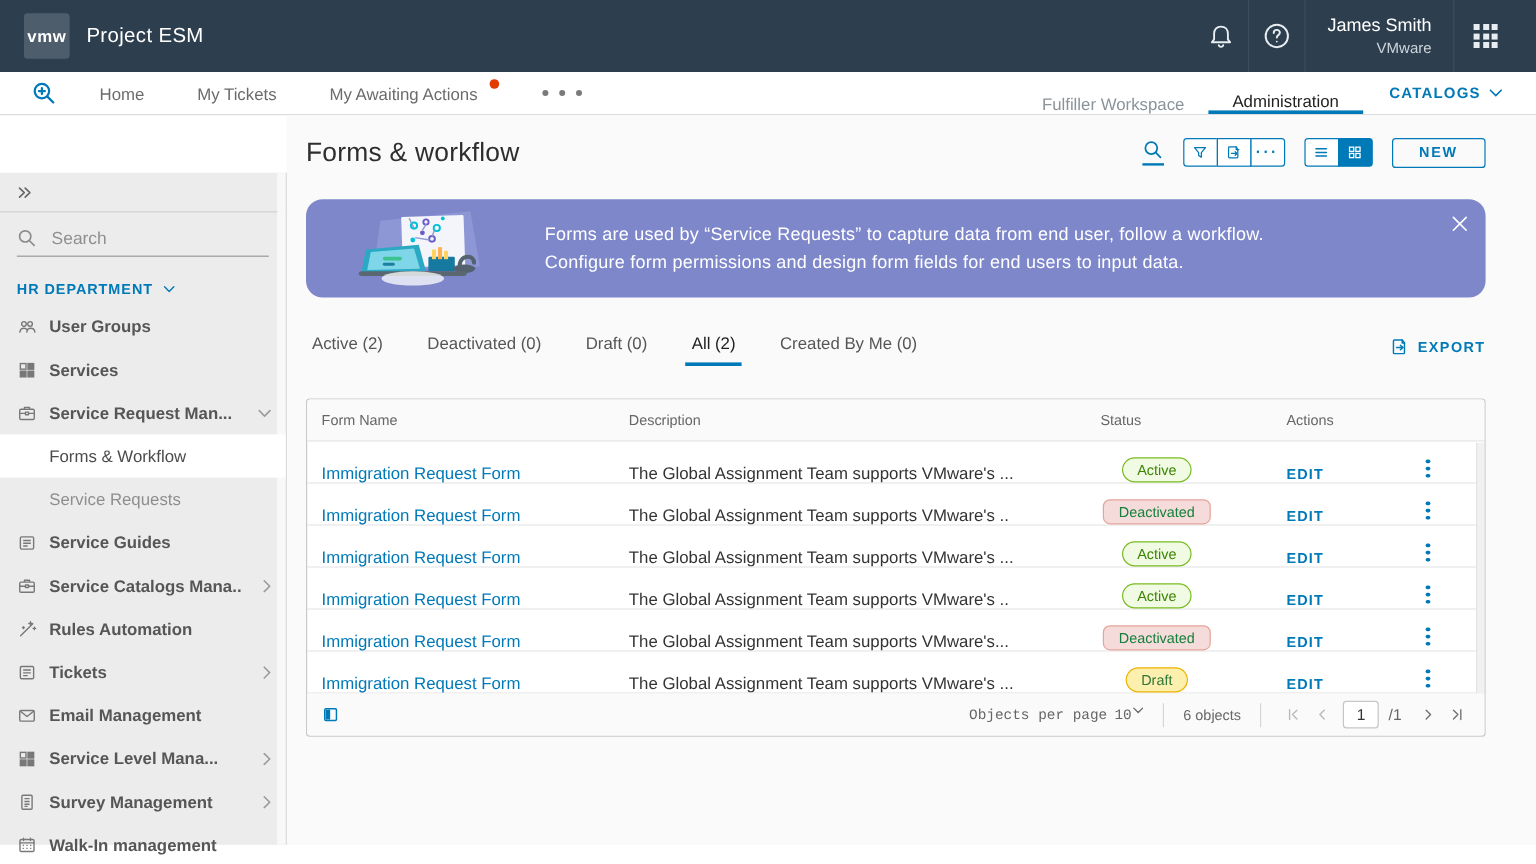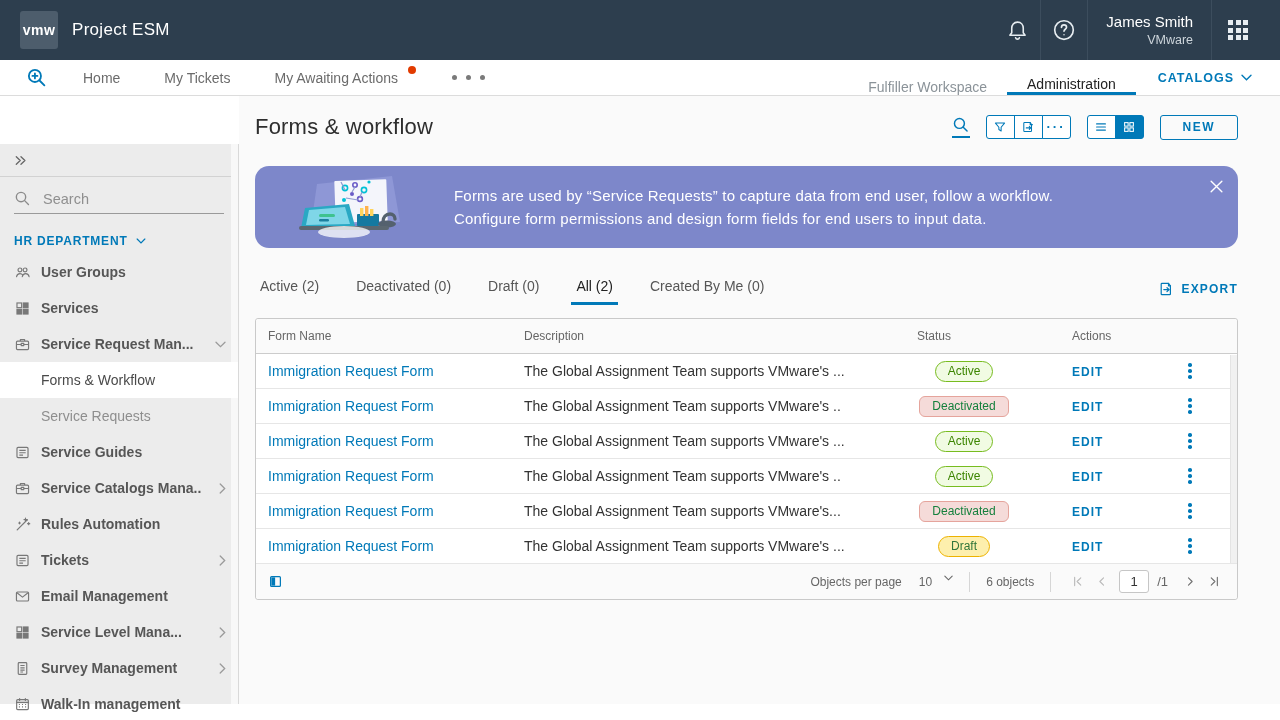--- a/index.html
+++ b/index.html
@@ -73,24 +73,24 @@
   .banner-text { margin-left:42px; color:#fff; font-size:15px; line-height:1.55; letter-spacing:.2px; }
   .banner-close { position:absolute; top:11px; right:13px; width:18px; height:18px; color:#fff; cursor:pointer; display:flex; align-items:center; justify-content:center; }
 
   
   .tabs-row { margin-top:30px; display:flex; align-items:flex-end; }
   .tab { font-size:14px; color:#565656; padding:0 5px 8px 5px; margin-right:27px; cursor:pointer; border-bottom:3px solid transparent; }
   .tab.active { color:#222; border-bottom-color:#0079b8; }
   .export-btn { margin-left:auto; display:flex; align-items:center; gap:7px; color:#0079b8; font-size:12px; font-weight:bold; letter-spacing:1.2px; cursor:pointer; padding-bottom:8px; }
 
   
-  .card { margin-top:13px; background:#fff; border:1px solid #c9c9c9; border-radius:3px; position:relative; }
+  .card { margin-top:27px; background:#fff; border:1px solid #c9c9c9; border-radius:3px; position:relative; }
   .trow { display:flex; align-items:center; height:35px; padding-left:12px; }
   .thead { background:#fafafa; border-bottom:1px solid #ccc; border-radius:3px 3px 0 0; color:#666; font-size:12px; }
-  .tbody-row { border-bottom:1px solid #e6e6e6; font-size:14px; }
+  .tbody-row { border-bottom:1px solid #e6e6e6; font-size:14px;align-items:flex-end; }
   .tbody-row:last-of-type { border-bottom:1px solid #ccc; }
   .col-name { width:256px; flex:0 0 auto; }
   .col-desc { width:393px; flex:0 0 auto; white-space:nowrap; overflow:hidden; }
   .col-status { width:155px; flex:0 0 auto; display:flex; }
   .badge-wrap { width:94px; display:flex; justify-content:center; }
   .col-actions { width:110px; flex:0 0 auto; }
   .col-menu { flex:1; display:flex; }
   .link { color:#0079b8; cursor:pointer; }
   .desc-text { color:#333; }
   .edit-link { color:#0079b8; font-size:12px; font-weight:bold; letter-spacing:1px; cursor:pointer; }
@@ -99,21 +99,21 @@
   .badge { font-size:12px; padding:2.5px 12px; border-radius:11px; border:1px solid transparent; white-space:nowrap; }
   .badge[data-status="Active"] { background:#f1fbe3; border-color:#77bc1f; color:#3c8500; }
   .badge[data-status="Deactivated"] { background:#f5dbd9; border-color:#e5a49c; color:#15803d;border-radius:6px; }
   .badge[data-status="Draft"] { background:#fdefad; border-color:#edb200; color:#31763a; }
   .table-scrollbar { position:absolute; top:36px; bottom:36px; right:0; width:7px; background:#f1f1f1; border-left:1px solid #e4e4e4; }
 
   
   .tfoot { background:#fafafa; border-radius:0 0 3px 3px; color:#666; font-size:12px; display:flex; align-items:center; height:35px; padding:0 13px 0 12px; }
   .cols-icon { cursor:pointer; display:flex; }
   .tfoot-right { margin-left:auto; display:flex; align-items:center; }
-  .per-page { display:flex; gap:12px; cursor:pointer; }
+  .per-page { display:flex; gap:1px; cursor:pointer;font-family:Liberation Mono, monospace; }
   .foot-div { width:1px; height:20px; background:#d6d6d6; margin:0 16px; }
   .pager { display:flex; align-items:center; gap:4px; }
   .pg-btn { width:20px; height:20px; display:flex; align-items:center; justify-content:center; cursor:pointer; }
   .pg-btn.disabled { color:#b9b9b9; }
   .pg-btn.on { color:#707070; }
   .page-input { width:30px; height:23px; border:1px solid #c6c6c6; border-radius:3px; text-align:center; font-size:13px; color:#333; background:#fff; margin:0 4px; font-family:"Liberation Sans",sans-serif; }
   .page-total { color:#666; font-size:13px; margin-right:8px; }
 
   svg { display:block; }
 </style>

